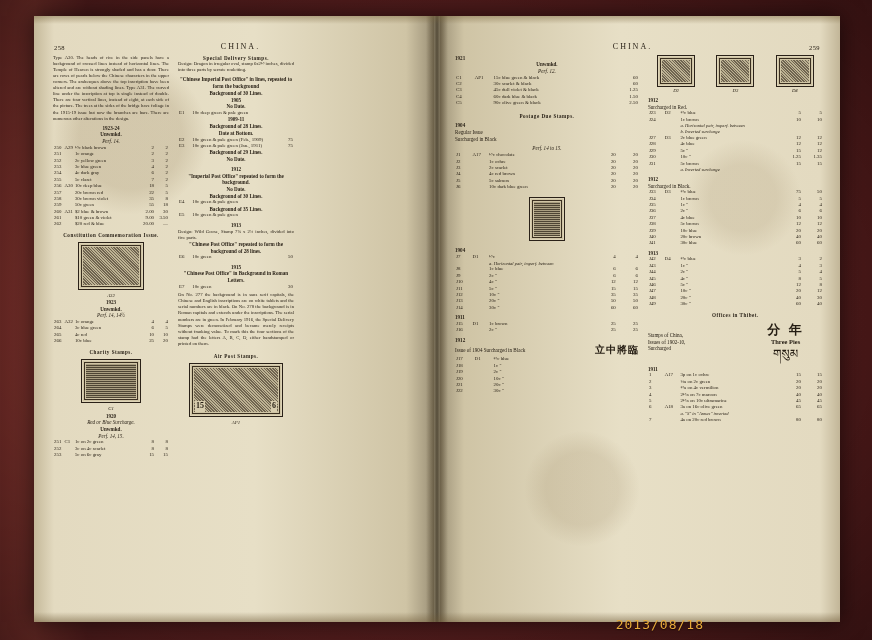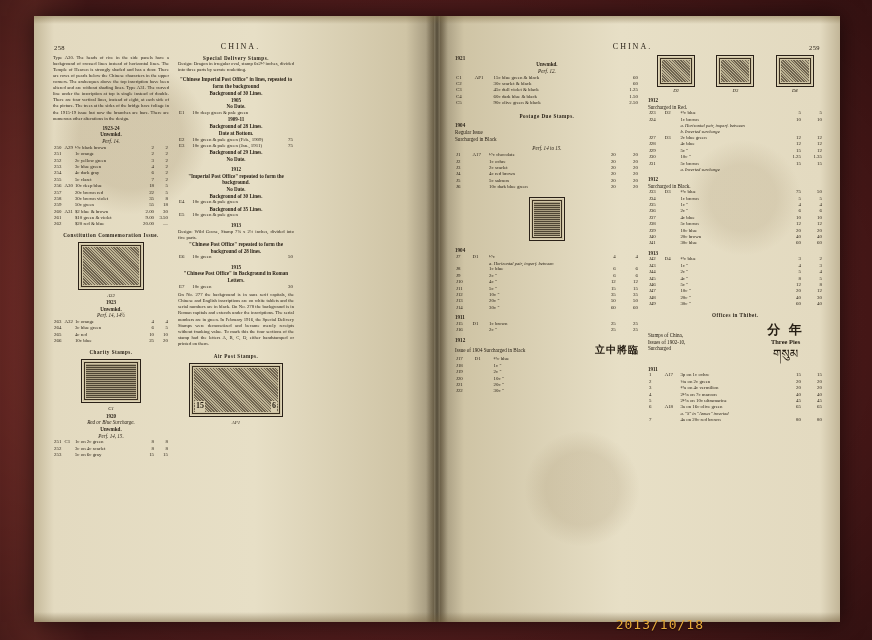--- a/index.html
+++ b/index.html
@@ -969,14 +969,14 @@
                   <td class="p2">80</td>
                 </tr>
           </tbody>
             </table>
         </div>
 
       </div>
     </div>
   </div>
 
-  <div class="datestamp">2013/10/18</div>
+  <div class="datestamp">2013/08/18</div>
 </div>
 
 </body></html>

